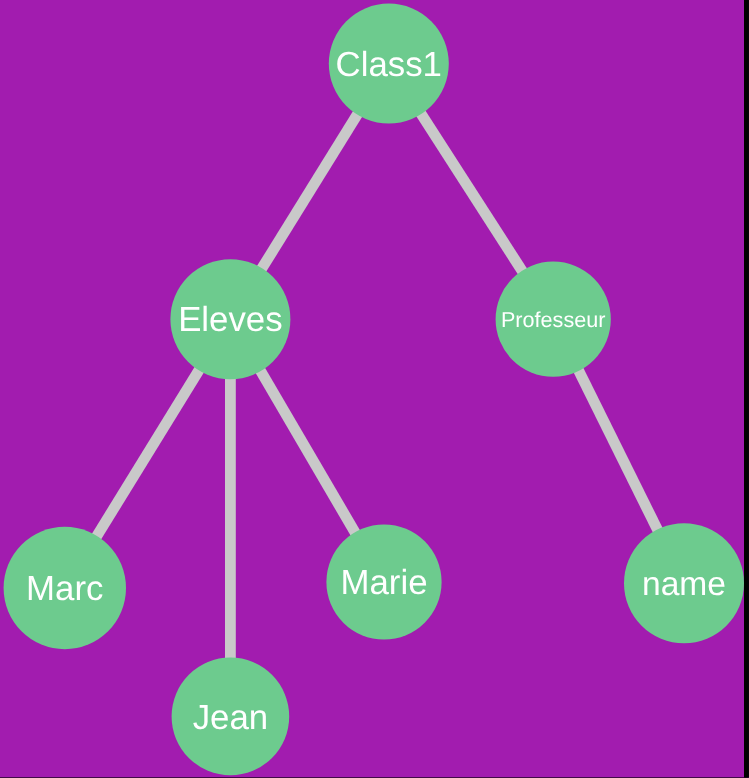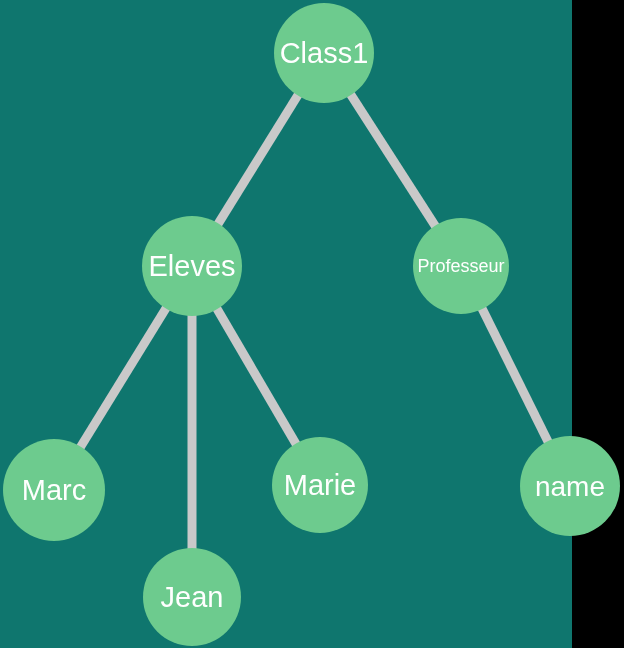--- a/index.html
+++ b/index.html
@@ -6,23 +6,23 @@
     margin: 0;
     padding: 0;
     width: 624px;
     height: 648px;
     background: #000000;
     overflow: hidden;
     font-family: "Liberation Sans", sans-serif;
   }
   #stage {
     position: relative;
-    width: 572px;
+    width: 620px;
     height: 648px;
-    background: #0f766e;
+    background: #a21caf;
   }
   svg { display: block; }
   .node-label {
     fill: #ffffff;
     text-anchor: middle;
     font-family: "Liberation Sans", sans-serif;
     font-weight: 400;
   }
 </style>
 </head>

